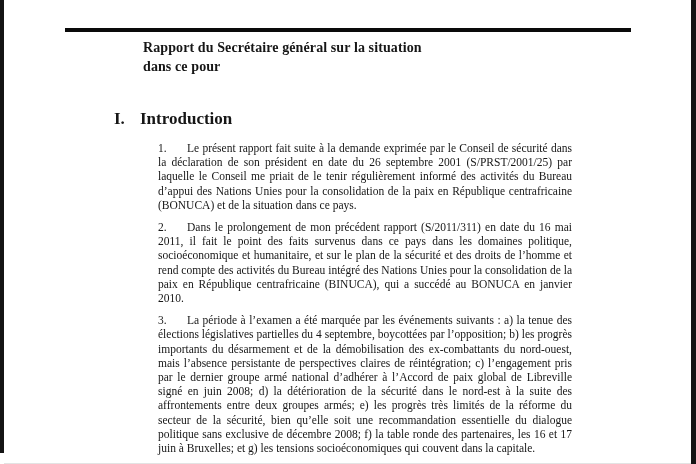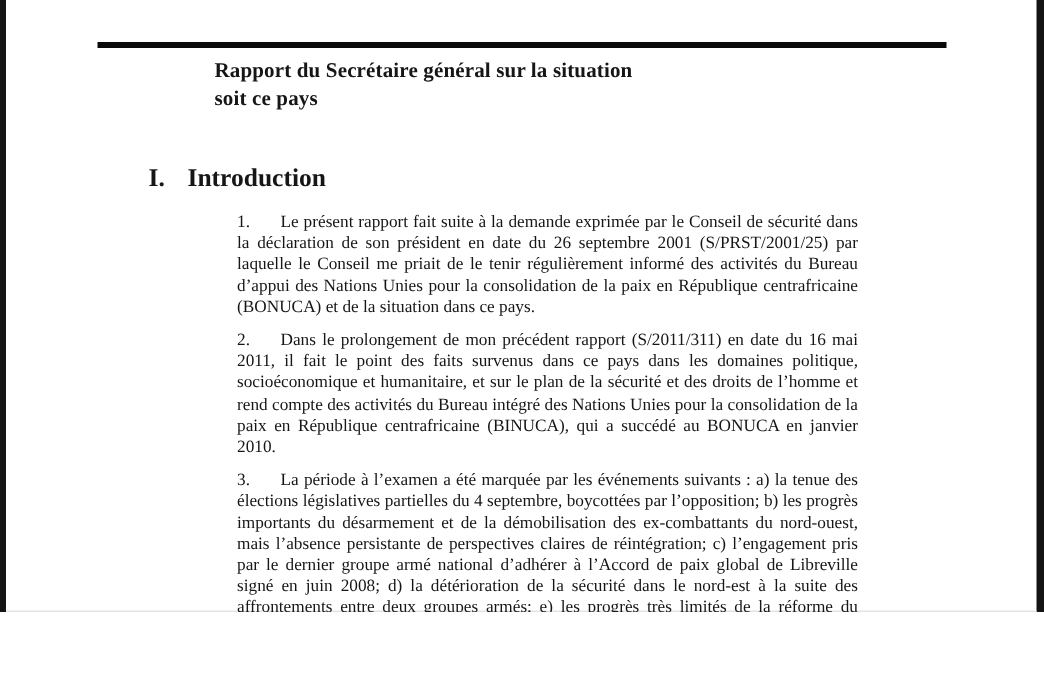--- a/index.html
+++ b/index.html
@@ -3,21 +3,21 @@
 <meta charset="utf-8">
 <style>
   html, body {
     margin: 0;
     padding: 0;
     background: #ffffff;
   }
   .page {
     position: relative;
     width: 696px;
-    height: 408px;
+    height: 464px;
     background: #ffffff;
     overflow: hidden;
     font-family: "Liberation Serif", "DejaVu Serif", serif;
     color: #161616;
   }
   .edge {
     position: absolute;
     background: #141414;
   }
   .edge-left  { left: 0; top: 0; width: 4px; height: 453px; }
@@ -40,21 +40,21 @@
     left: 143px;
     top: 38px;
     width: 460px;
     font-size: 14px;
     font-weight: bold;
     line-height: 19px;
     letter-spacing: 0.1px;
   }
   .section-heading {
     position: absolute;
-    left: 99px;
+    left: 114px;
     top: 109px;
     font-size: 17px;
     font-weight: bold;
     line-height: 20px;
     white-space: nowrap;
   }
   .sec-num {
     display: inline-block;
     width: 26px;
   }
@@ -81,21 +81,21 @@
 <div class="page">
 
   <div class="edge edge-left"></div>
   <div class="edge edge-right"></div>
   <div class="edge-bottom"></div>
 
   <div class="title-rule"></div>
 
   <div class="doc-title">
     <div>Rapport du Secrétaire général sur la situation</div>
-    <div>soit ce pays</div>
+    <div>dans ce pour</div>
   </div>
 
   <div class="section-heading">
     <span class="sec-num">I.</span><span class="sec-title">Introduction</span>
   </div>
 
   <div class="doc-body">
     <p class="para"><span class="pnum">1.</span><span>Le présent rapport fait suite à la demande exprimée par le Conseil de sécurité dans la déclaration de son président en date du 26 septembre 2001 (S/PRST/2001/25) par laquelle le Conseil me priait de le tenir régulièrement informé des activités du Bureau d’appui des Nations Unies pour la consolidation de la paix en République centrafricaine (BONUCA) et de la situation dans ce pays.</span></p>
 
     <p class="para"><span class="pnum">2.</span><span>Dans le prolongement de mon précédent rapport (S/2011/311) en date du 16 mai 2011, il fait le point des faits survenus dans ce pays dans les domaines politique, socioéconomique et humanitaire, et sur le plan de la sécurité et des droits de l’homme et rend compte des activités du Bureau intégré des Nations Unies pour la consolidation de la paix en République centrafricaine (BINUCA), qui a succédé au BONUCA en janvier 2010.</span></p>

